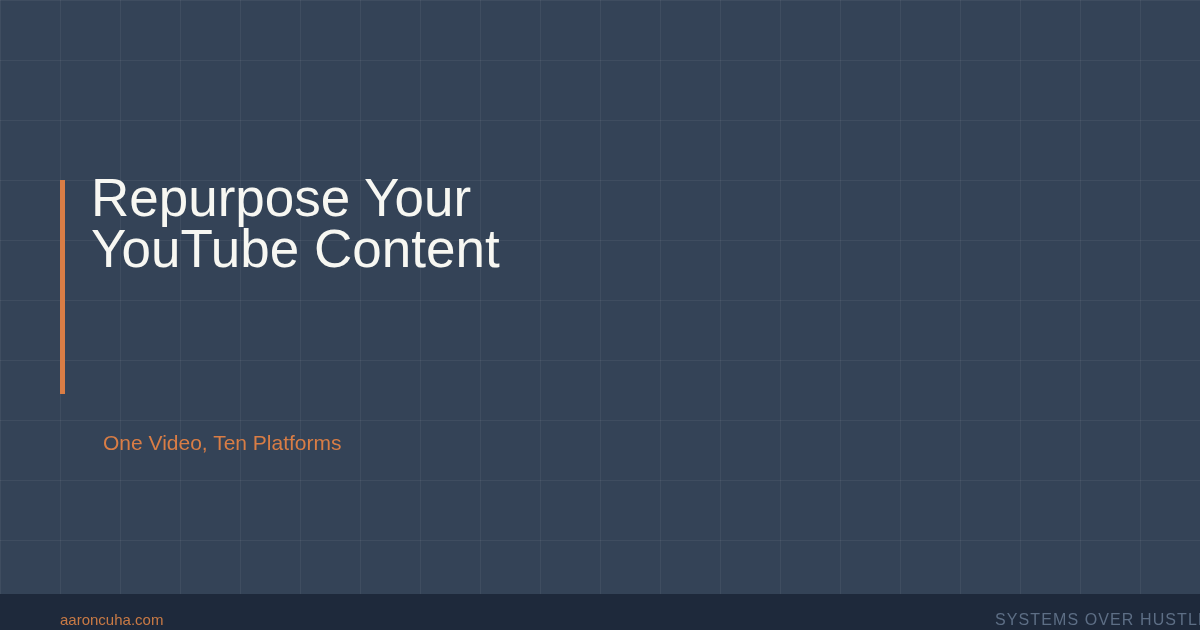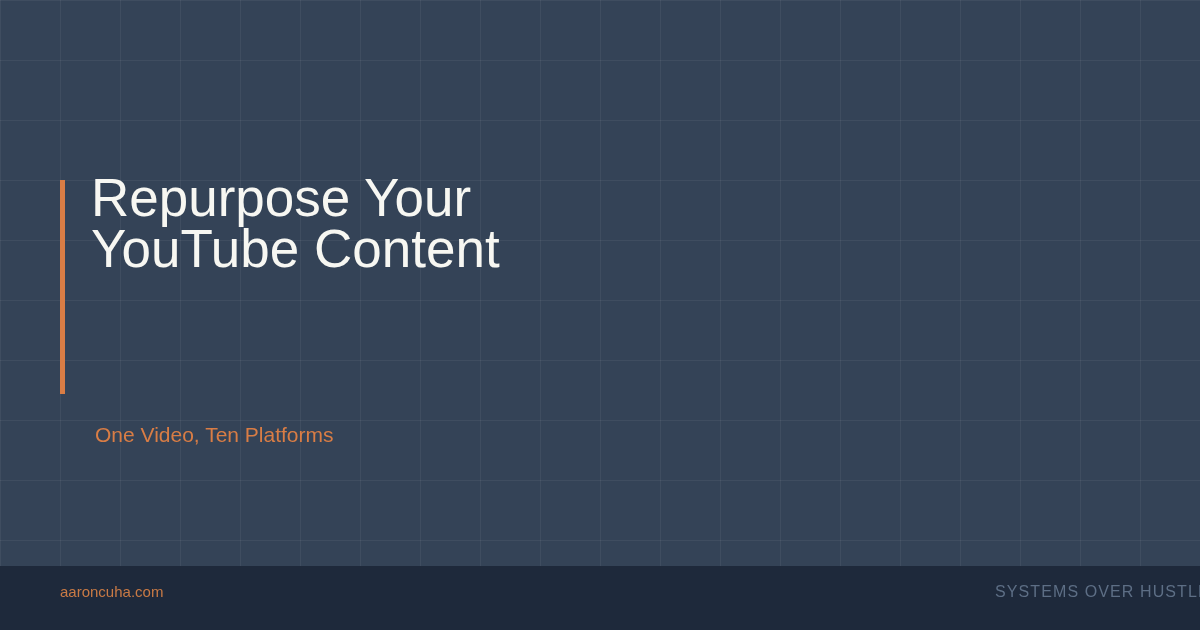--- a/index.html
+++ b/index.html
@@ -61,33 +61,33 @@
     font-weight: 400;
     color: #f7f7f2;
     letter-spacing: 0px;
     white-space: pre-line;
   }
 
   .subtitle {
     position: absolute;
     left: 91px;
     top: 417px;
-    margin: 4px;
+    margin: 12px;
     font-size: 21px;
     line-height: 28px;
     font-weight: 400;
     color: #d97d45;
   }
 
   .footer {
     position: absolute;
     left: 0;
     bottom: 0;
     width: 1200px;
-    height: 64px;
+    height: 36px;
     background: #1e293b;
   }
 
   .footer-site {
     position: absolute;
     left: 60px;
     top: 16px;
     font-size: 15px;
     line-height: 20px;
     color: #c97a45;

